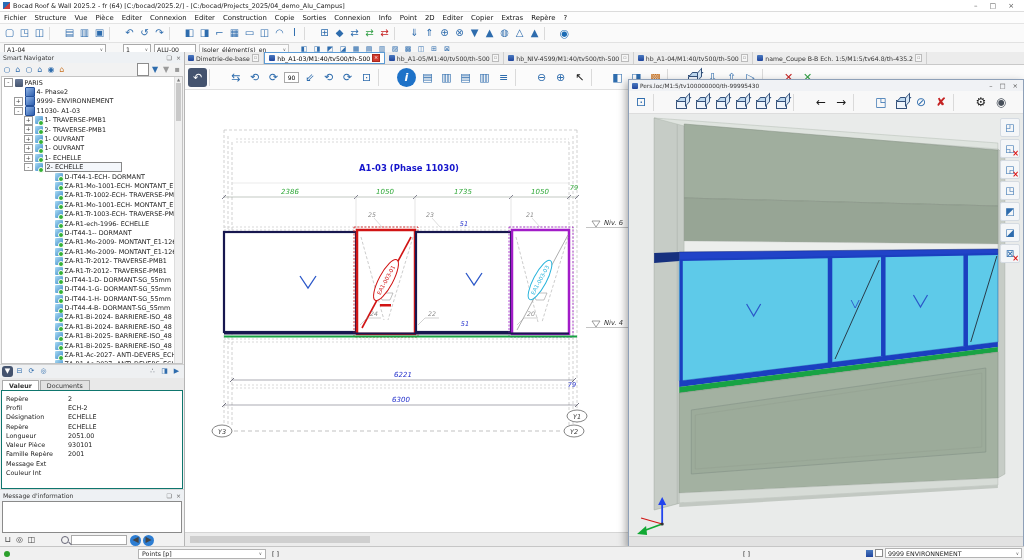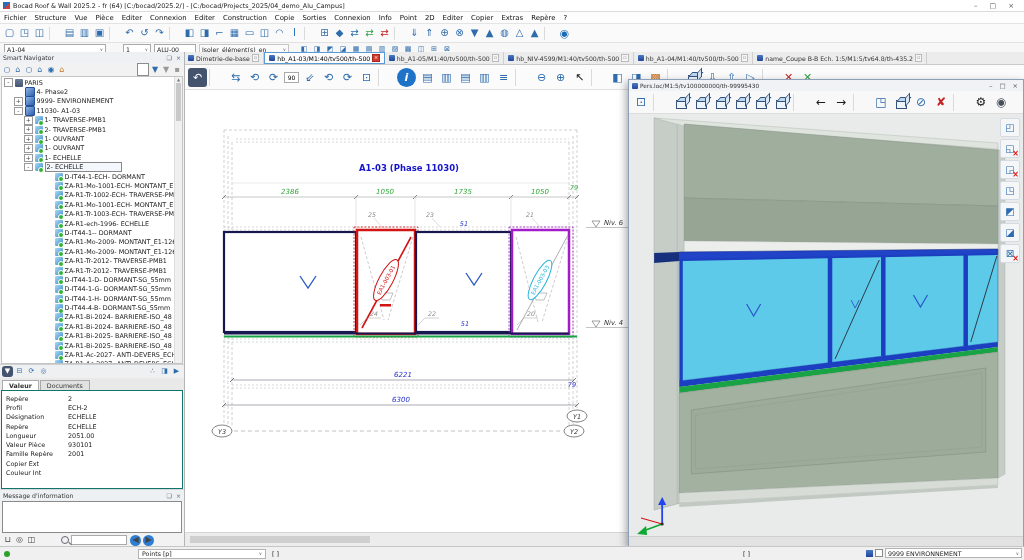--- a/index.html
+++ b/index.html
@@ -613,21 +613,21 @@
       </div>
       <div class="prow">
         <span class="plabel">Valeur Pièce</span>
         <span class="pval">930101</span>
       </div>
       <div class="prow">
         <span class="plabel">Famille Repère</span>
         <span class="pval">2001</span>
       </div>
       <div class="prow">
-        <span class="plabel">Copier Ext</span>
+        <span class="plabel">Message Ext</span>
         <span class="pval"></span>
       </div>
       <div class="prow">
         <span class="plabel">Couleur Int</span>
         <span class="pval"></span>
       </div>
     </div>
   <div class="msghead">
     <span>Message d'information</span>
     <span class="hctl">

